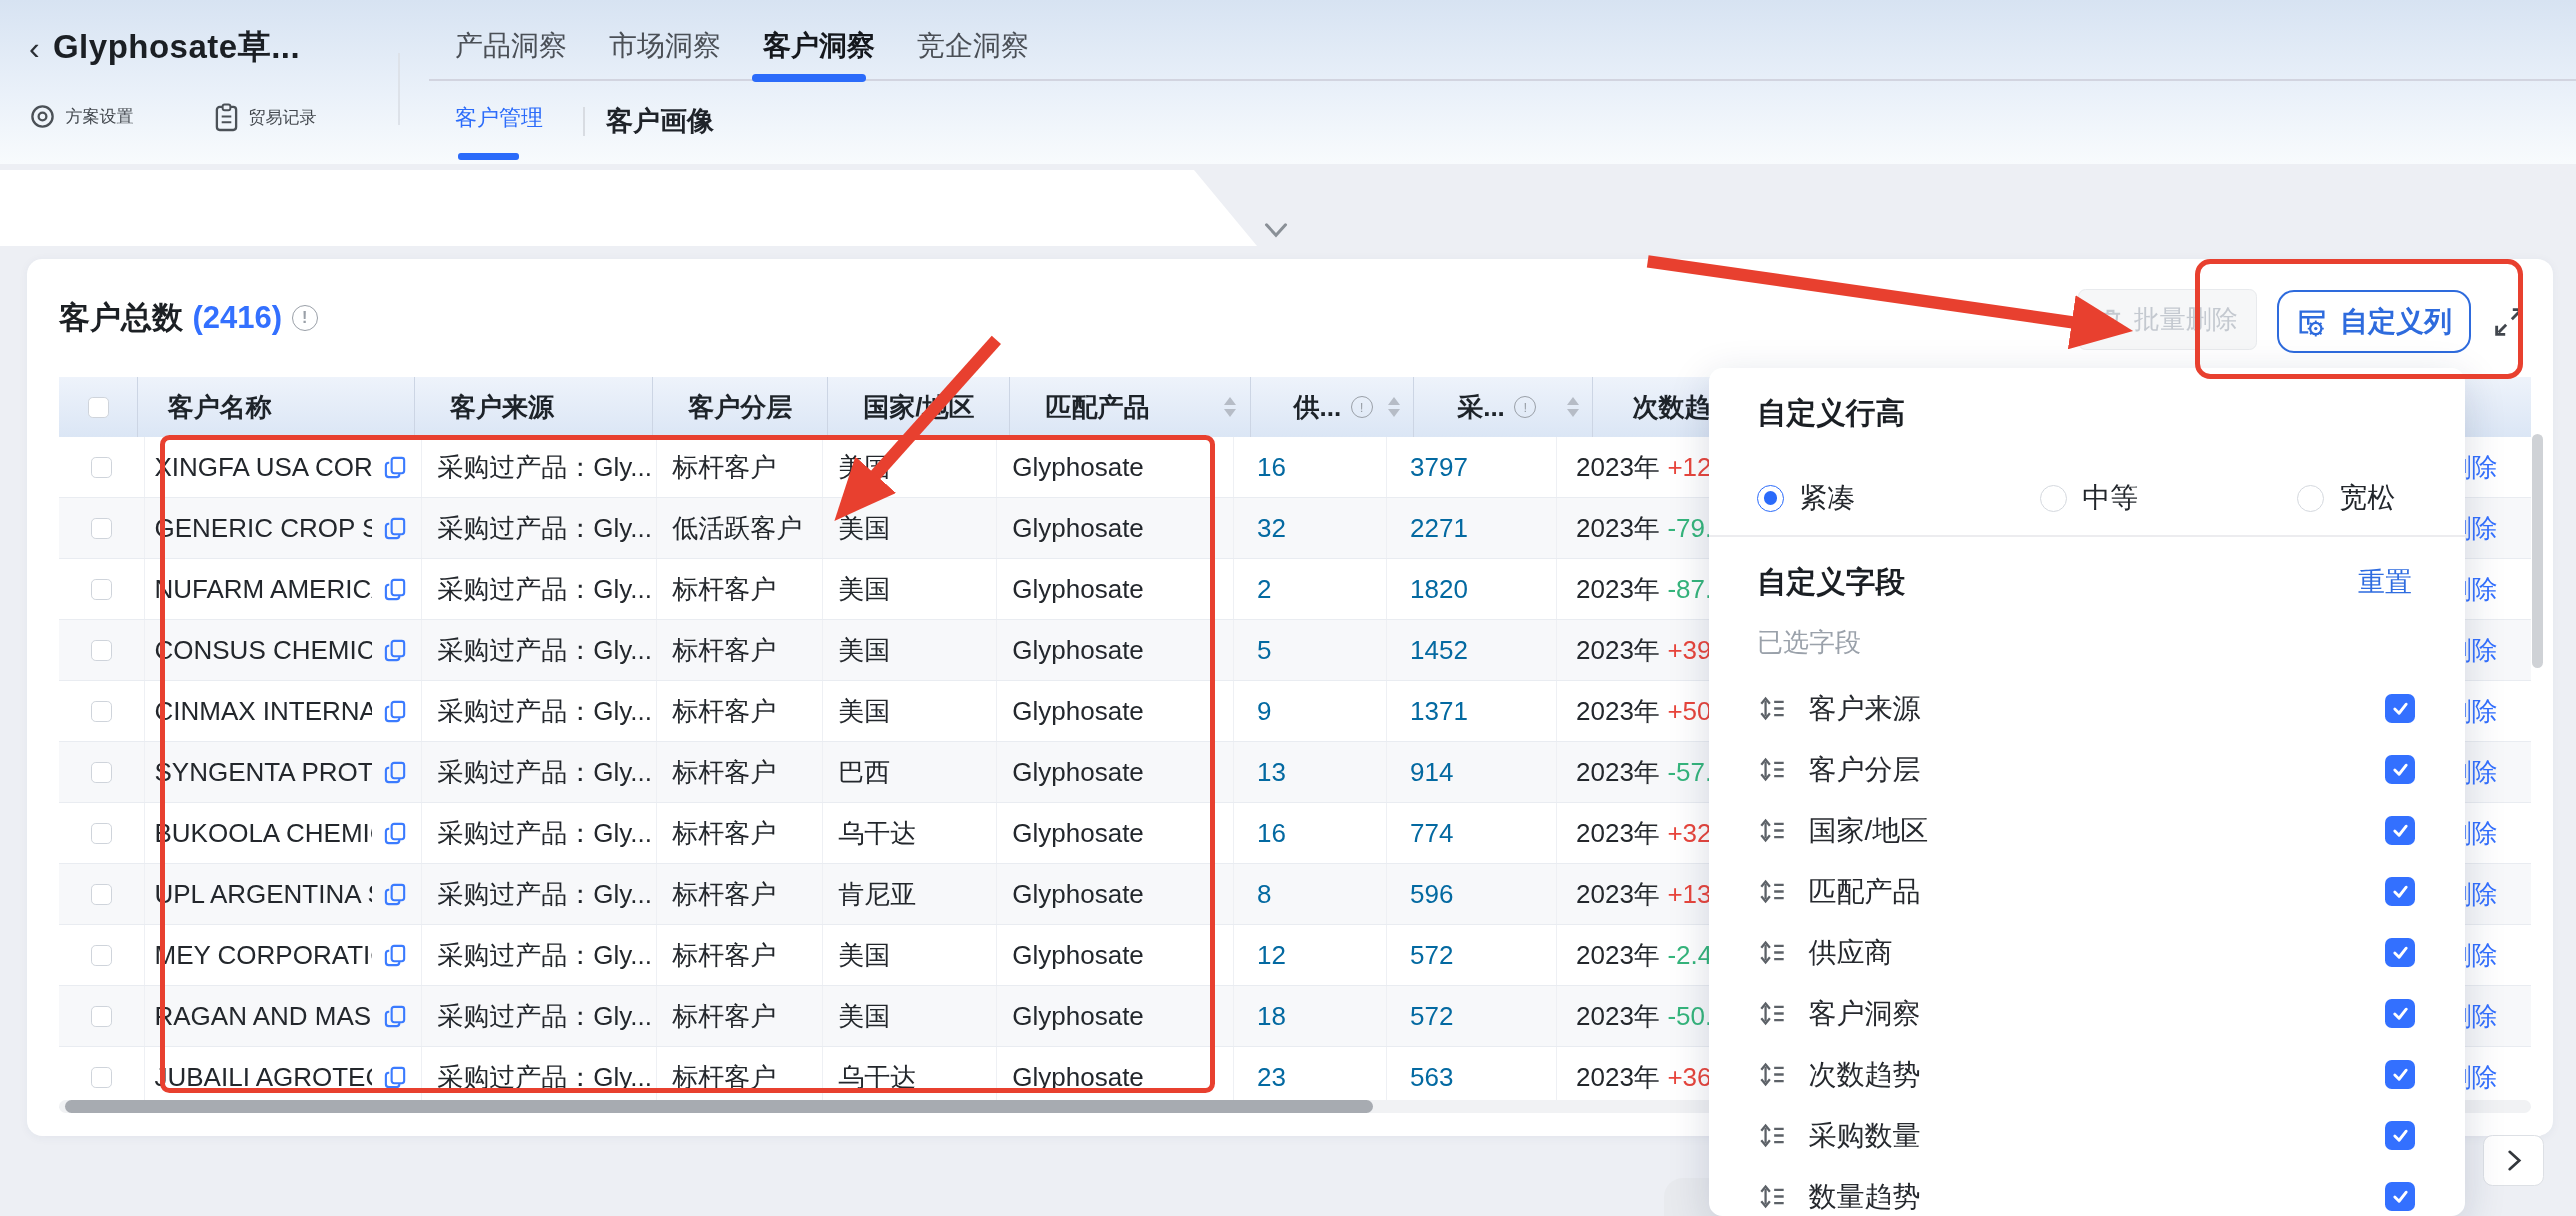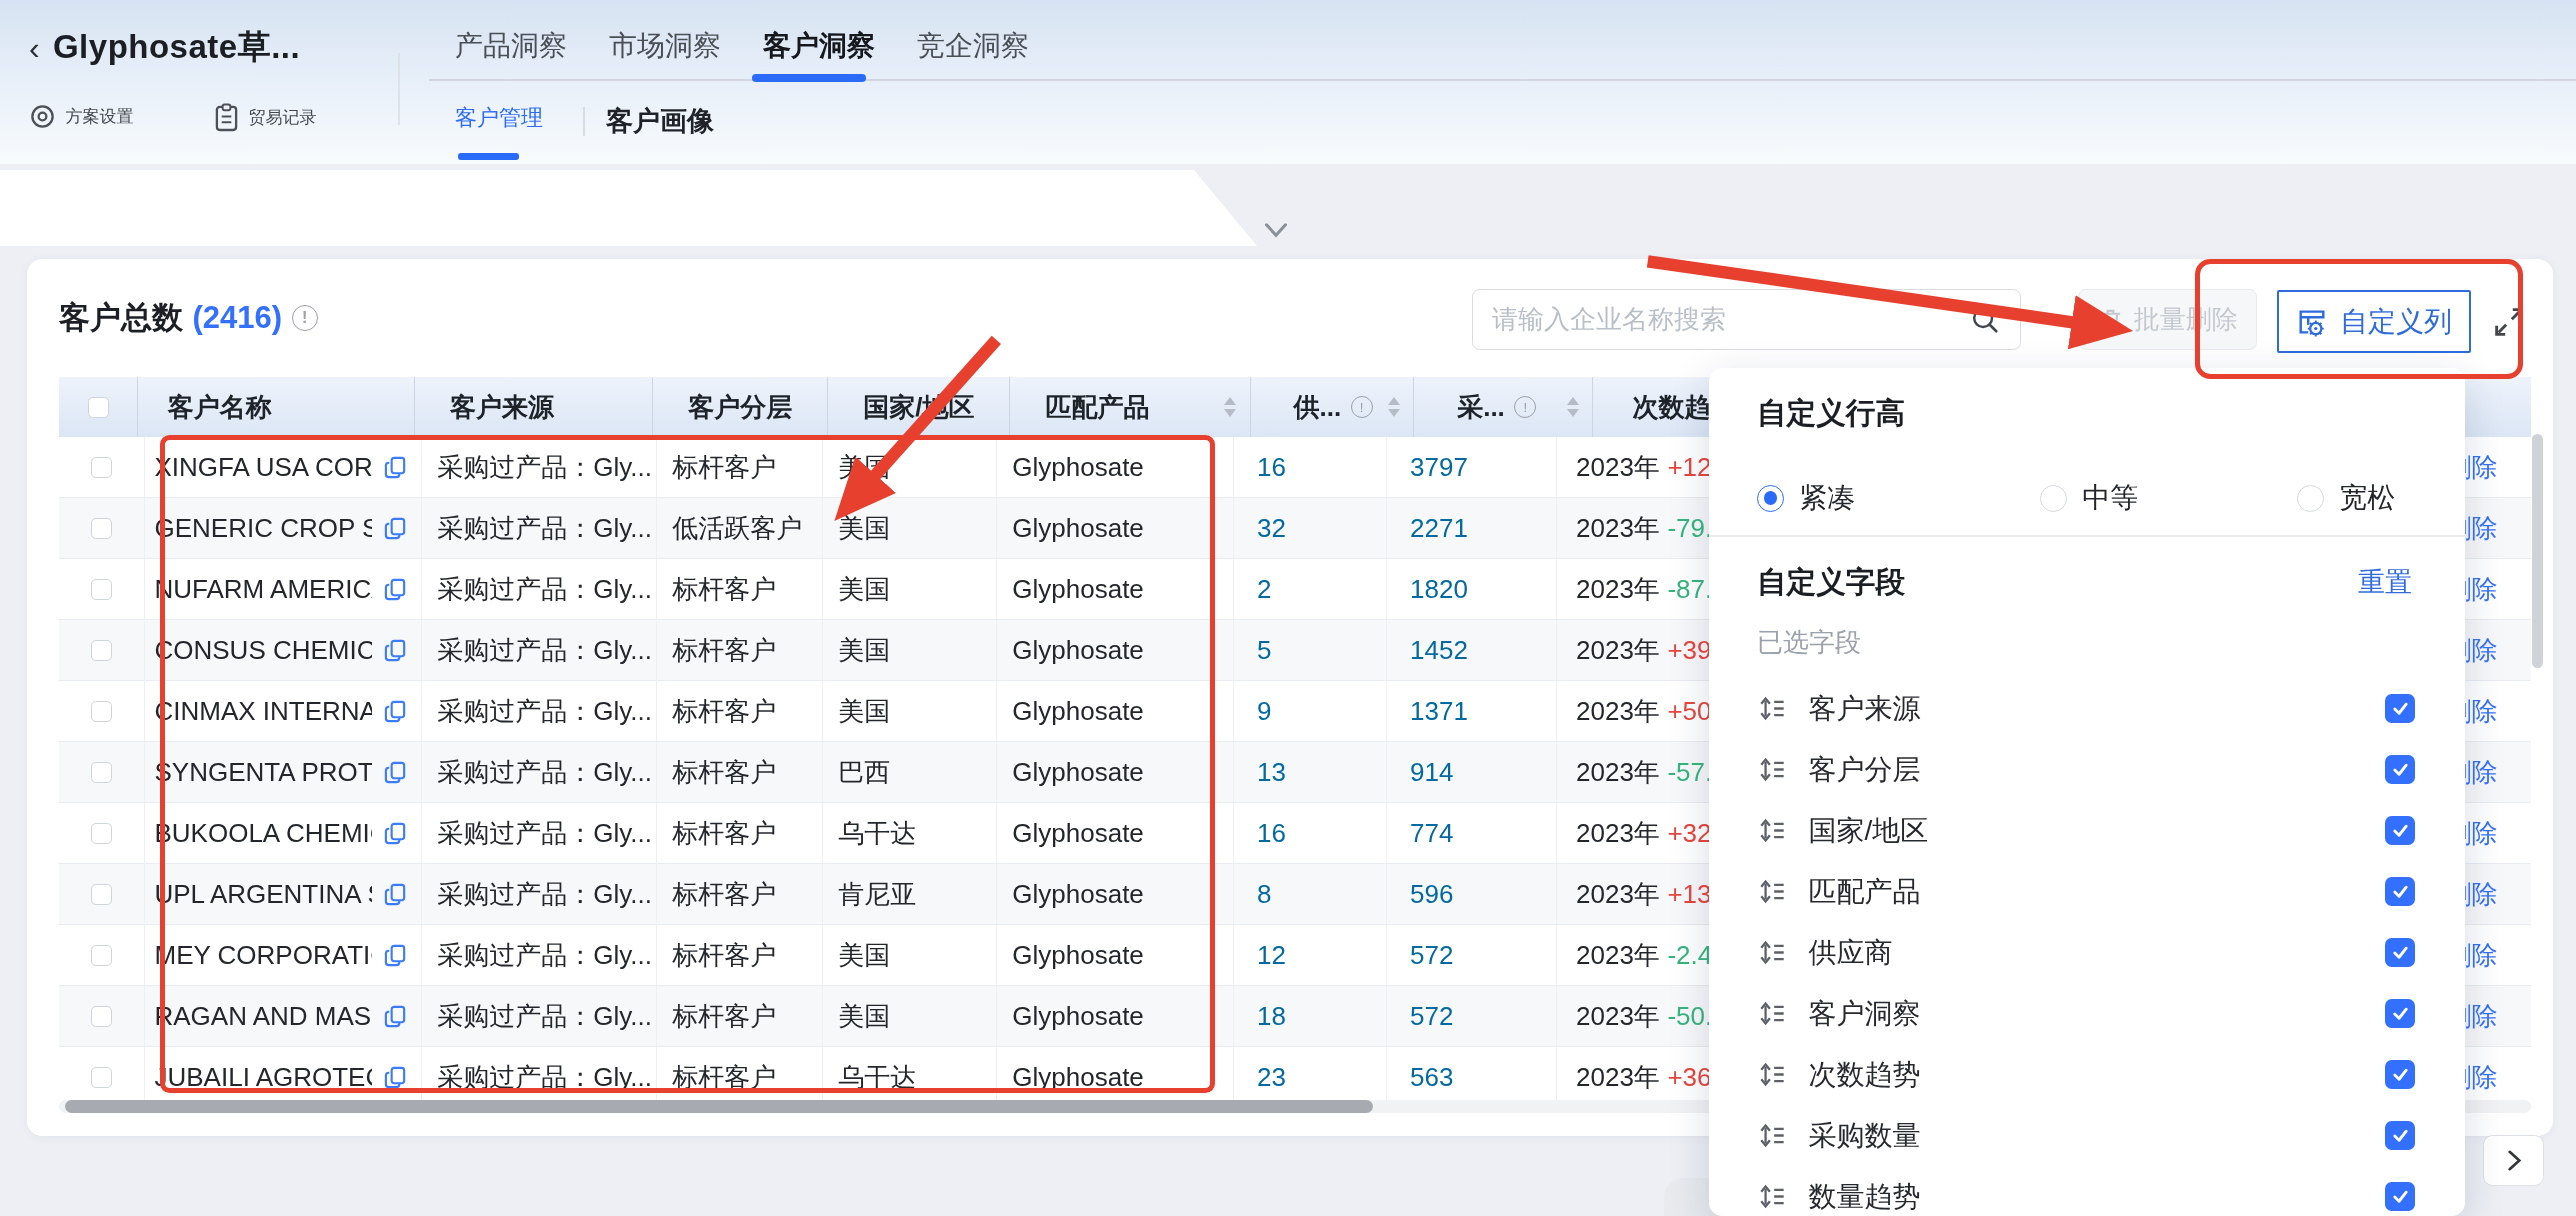--- a/index.html
+++ b/index.html
@@ -46,22 +46,22 @@
   .iinfo{display:inline-flex;align-items:center;justify-content:center;border:1.9px solid #9aa0a8;border-radius:50%;
          color:#9aa0a8;font-weight:700;box-sizing:border-box;}
   .iinfo.lg{width:26px;height:26px;font-size:16px;}
   .iinfo.sm{width:22px;height:22px;font-size:13.3px;font-weight:400;}
 
   .search{left:1472px;top:289px;width:549px;height:61px;border:1.9px solid #d9dde3;border-radius:7.6px;background:#fff;
           display:flex;align-items:center;padding:0 19px;box-sizing:border-box;z-index:3;}
   .search .ph{color:#b9bfc8;font-size:26px;flex:1;}
   .btn-del{left:2078px;top:289px;width:179px;height:61px;background:#f6f7f8;border:1.9px solid #e8eaed;border-radius:7.6px;
            color:#c4c9d0;font-size:26px;display:flex;align-items:center;justify-content:center;gap:9.5px;box-sizing:border-box;z-index:3;}
-  .btn-cols{left:2277px;top:290px;width:194px;height:63px;border:2.9px solid #2e6bdd;border-radius:2px;background:#fff;
-            color:#2e6bdd;font-size:28px;font-weight:400;display:flex;align-items:center;justify-content:center;gap:12px;box-sizing:border-box;z-index:3;}
+  .btn-cols{left:2277px;top:290px;width:194px;height:63px;border:2.9px solid #2e6bdd;border-radius:17px;background:#fff;
+            color:#2e6bdd;font-size:28px;font-weight:700;display:flex;align-items:center;justify-content:center;gap:12px;box-sizing:border-box;z-index:3;}
   .expand{left:2490px;top:303px;z-index:3;}
 
   
   .tbl{left:59px;top:377px;width:2472px;z-index:4;}
   .thead{display:flex;height:60px;background:linear-gradient(180deg,#eef3fb,#dbe6f5);
          font-weight:700;font-size:26px;color:#1d2329;gap:20px;}
   .th{display:flex;align-items:center;height:100%;box-sizing:border-box;border-right:1px solid #ccd5e4;
       padding:0 13.3px 0 15.3px;gap:9.5px;white-space:nowrap;overflow:hidden;}
   .tr{display:flex;height:60px;background:#fff;border-bottom:1px solid #e9ecf1;font-size:26px;color:#23272c;}
   .tr.alt{background:#f7f8fa;}
@@ -155,27 +155,20 @@
 
   <div class="abs card"></div>
 
   <div class="abs sum">
     <span>客户总数</span>
     <span class="cnt">(2416)</span>
     <span class="iinfo lg">!</span>
   </div>
   <div class="abs note2">优化默认行高，一屏展示更多数据</div>
 
-  <div class="abs search">
-    <span class="ph">请输入企业名称搜索</span>
-    <svg width="32" height="32" viewBox="0 0 34 34">
-      <circle cx="15" cy="15" r="9.5" fill="none" stroke="#42474e" stroke-width="2.6"></circle>
-      <path d="M22 22 L29 29" stroke="#42474e" stroke-width="2.8" stroke-linecap="round"></path>
-    </svg>
-  </div>
 
   <div class="abs btn-del">
     <svg width="27" height="27" viewBox="0 0 28 28">
       <path d="M4 8 h20 M11 8 V5 h6 v3 M7 8 l1.5 15 h11 L21 8 M11.5 13 v6 M16.5 13 v6" fill="none" stroke="#c4c9d0" stroke-width="2.2"></path>
     </svg>
     <span>批量删除</span>
   </div>
 
   <div class="abs btn-cols">
     <svg width="32" height="32" viewBox="0 0 34 34">

